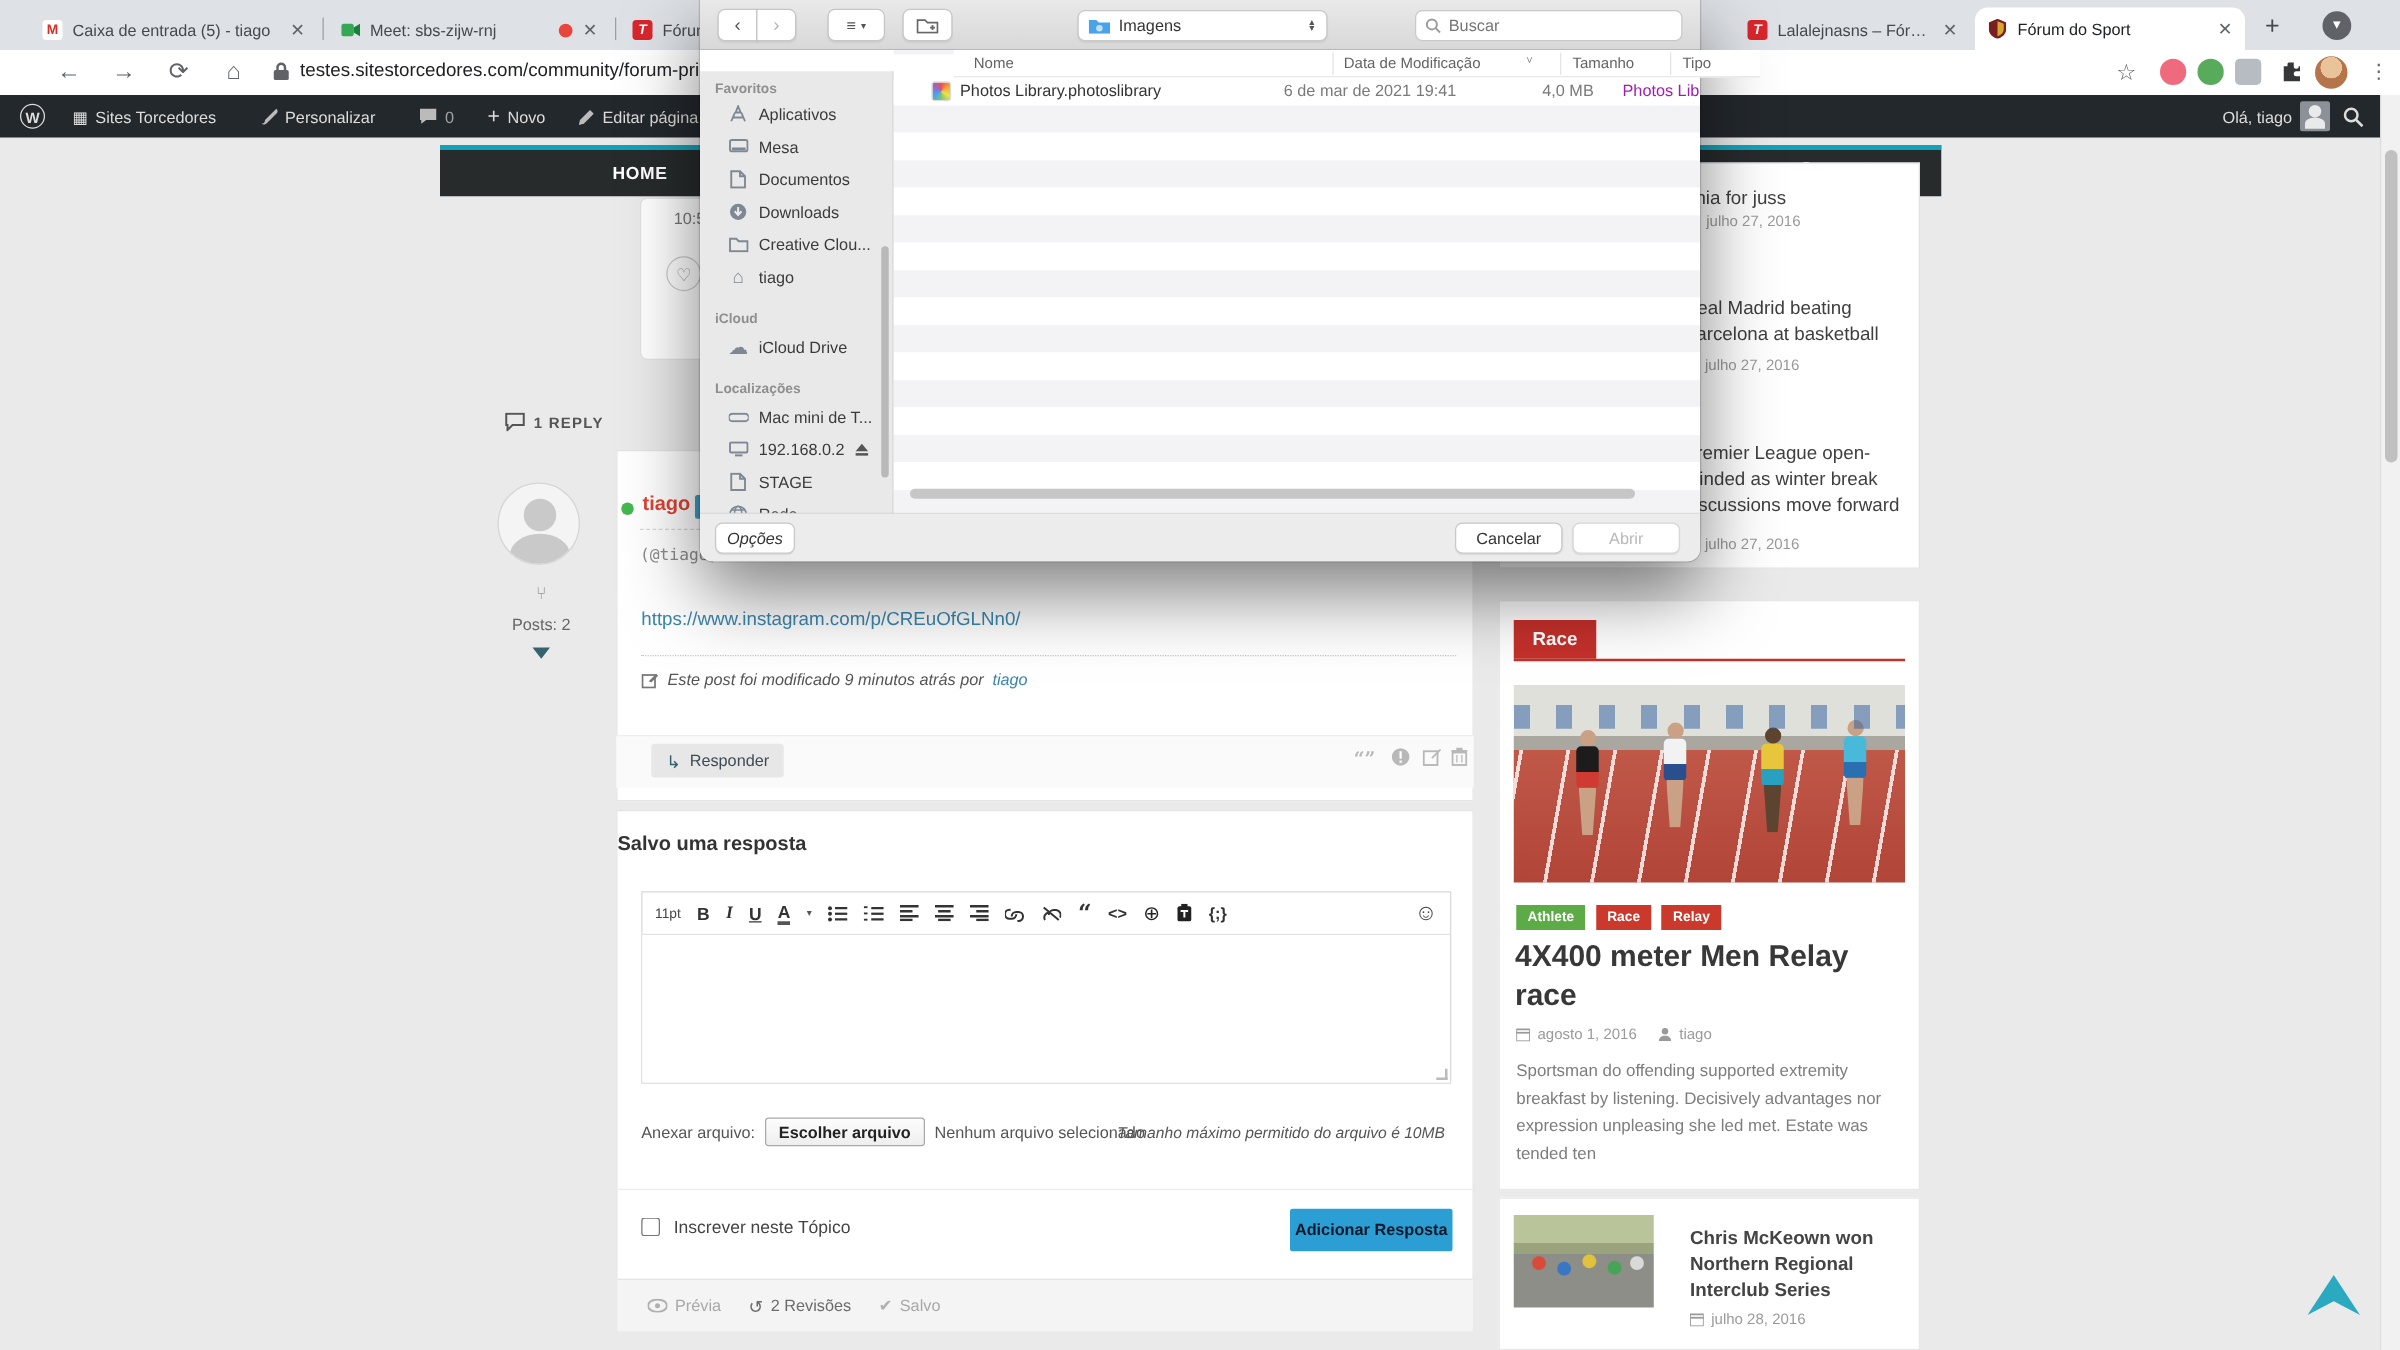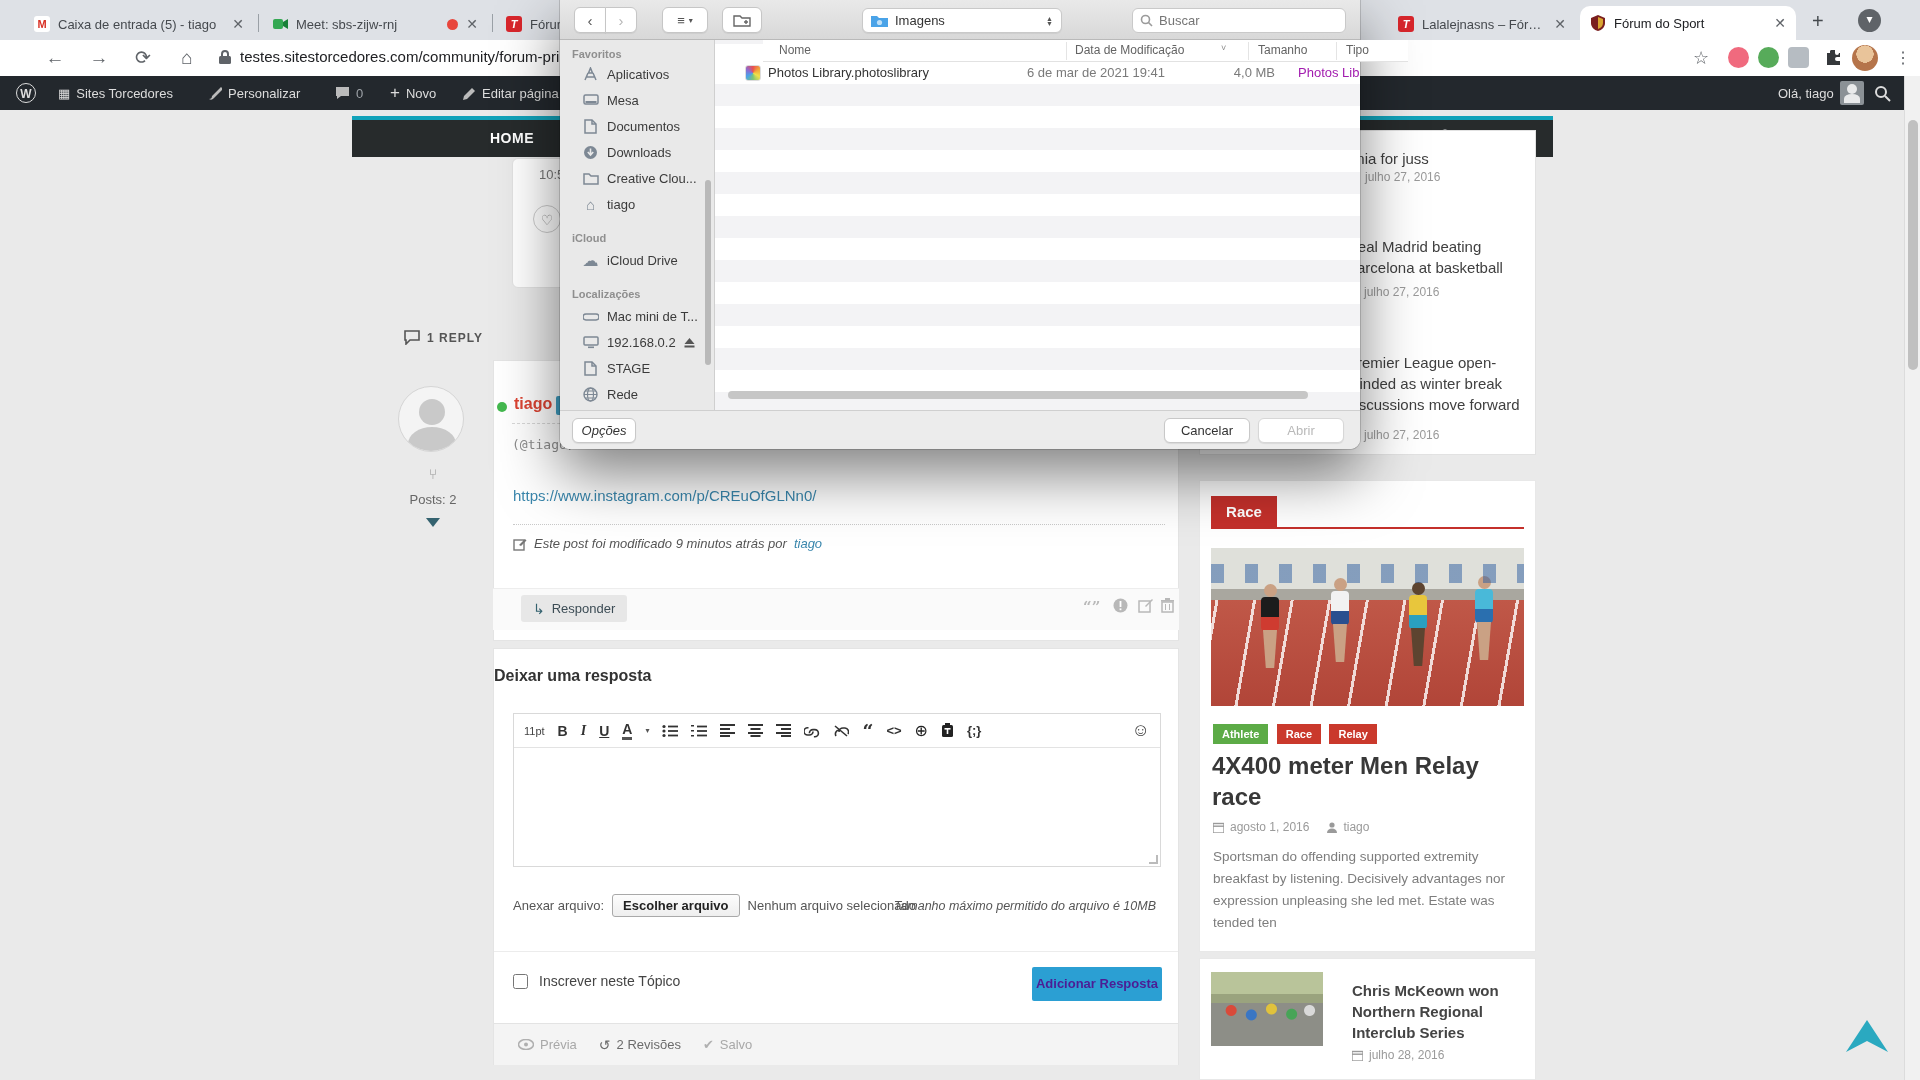--- a/index.html
+++ b/index.html
@@ -52,21 +52,21 @@
   #editor{position:absolute;left:19px;top:64px;width:648px;height:154px;border:1px solid #d9d9d9;background:#fff;}
   #etoolbar{position:absolute;left:0;top:0;width:100%;height:34px;border-bottom:1px solid #e3e3e3;display:flex;align-items:center;gap:13px;padding:0 10px;color:#333;}
   #etoolbar .ti{font-size:14px;font-weight:bold;}
   #etextarea{position:absolute;left:0;top:34px;width:100%;height:118px;border:0;resize:none;outline:none;}
   #eresize{position:absolute;right:2px;bottom:2px;width:9px;height:9px;border-right:2px solid #bbb;border-bottom:2px solid #bbb;}
   #attachrow{position:absolute;left:19px;top:245px;display:flex;align-items:center;gap:8px;font-size:13px;color:#555;}
   #choosebtn{border:1px solid #a9a9a9;border-radius:3px;background:linear-gradient(#fdfdfd,#eee);padding:3px 10px;font-size:13px;font-weight:bold;color:#222;}
   #maxsize{position:absolute;right:22px;top:250px;font-size:12.5px;font-style:italic;color:#555;}
   #subdiv{position:absolute;left:0;top:302px;width:100%;border-top:1px solid #ececec;}
   #subrow{position:absolute;left:19px;top:324px;display:flex;align-items:center;gap:11px;font-size:14px;color:#444;}
-  #submitbtn{position:absolute;left:538px;top:318px;width:130px;height:34px;background:#2b9fd3;color:#4c1d95;font-size:13px;font-weight:bold;text-align:center;line-height:34px;border-radius:2px;}
+  #submitbtn{position:absolute;left:538px;top:318px;width:130px;height:34px;background:#2b9fd3;color:#0f172a;font-size:13px;font-weight:bold;text-align:center;line-height:34px;border-radius:2px;}
   #ffoot{position:absolute;left:0;top:374px;width:100%;height:42px;background:#f4f4f4;border-top:1px solid #e3e3e3;display:flex;align-items:center;gap:22px;padding:0 24px;color:#a8a8a8;font-size:13px;}
   .fitem{display:flex;align-items:center;gap:6px;}
   
   .sdate{font-size:12px;color:#9a9a9a;display:flex;gap:6px;align-items:center;}
   .ntitle{font-size:15px;color:#3f3f3f;line-height:21px;}
   #racehdr{left:1211px;top:496px;width:66px;height:31px;background:#c4302b;color:#fff;font-size:15px;font-weight:bold;text-align:center;line-height:31px;}
   #raceline{left:1211px;top:527px;width:313px;height:2px;background:#c4302b;}
   #racephoto{left:1211px;top:548px;width:313px;height:158px;background:linear-gradient(180deg,#dfe0da 0,#dfe0da 26%,#a9a79f 26%,#a9a79f 33%,#c05848 33%,#b14538 100%);overflow:hidden;}
   #racephoto:before{content:"";position:absolute;left:-30px;top:33%;width:400px;height:120%;background:repeating-linear-gradient(100deg,rgba(255,255,255,0) 0 34px,rgba(255,255,255,.8) 34px 37px);}
   #racephoto:after{content:"";position:absolute;left:0;top:10%;width:100%;height:12%;background:repeating-linear-gradient(90deg,rgba(43,92,160,.5) 0 13px,rgba(255,255,255,0) 13px 34px);}
@@ -84,21 +84,21 @@
   #totop{left:1838px;top:1008px;width:58px;height:58px;}
   #pagescroll{left:1904px;top:76px;width:16px;height:1004px;background:#f1f1f1;border-left:1px solid #dcdcdc;}
   #pagethumb{position:absolute;left:3px;top:44px;width:10px;height:250px;background:#c0c0c0;border-radius:5px;}
   
   #dialog{left:560px;top:0;width:800px;height:449px;z-index:50;border-radius:0 0 10px 10px;box-shadow:0 25px 60px rgba(0,0,0,.5),0 0 0 1px rgba(0,0,0,.15);background:#fff;}
   #dtoolbar{position:absolute;left:0;top:0;width:100%;height:40px;background:linear-gradient(#e9e9e9,#d8d8d8);border-bottom:1px solid #b9b9b9;}
   .dbtn{position:absolute;top:7px;height:26px;background:#fff;border:1px solid #c6c6c6;border-radius:6px;color:#555;display:flex;align-items:center;justify-content:center;font-size:15px;box-shadow:0 1px 1px rgba(0,0,0,.06);}
   #dselect{position:absolute;left:302px;top:8px;width:200px;height:25px;background:#fff;border:1px solid #c9c9c9;border-radius:6px;display:flex;align-items:center;gap:7px;padding:0 8px;font-size:13px;color:#333;box-shadow:0 1px 1px rgba(0,0,0,.06);}
   #dsearch{position:absolute;left:572px;top:8px;width:214px;height:25px;background:#fff;border:1px solid #c9c9c9;border-radius:6px;display:flex;align-items:center;gap:6px;padding:0 7px;}
   #dsearch input{border:0;outline:none;font-size:13px;width:160px;color:#333;}
-  #dsidebar{position:absolute;left:0;top:40px;width:155px;height:370px;background:#e9e9e9;border-right:1px solid #cfcfcf;}
+  #dsidebar{position:absolute;left:0;top:57px;width:155px;height:370px;background:#e9e9e9;border-right:1px solid #cfcfcf;}
   .slabel{position:absolute;left:12px;font-size:11px;font-weight:bold;color:#8f8f8f;}
   .sitem{position:absolute;left:22px;display:flex;align-items:center;gap:8px;font-size:13px;color:#3b3b3b;white-space:nowrap;}
   .sic{width:17px;height:17px;color:#7d8894;flex:0 0 auto;display:flex;align-items:center;justify-content:center;font-size:13px;}
   #sscroll{position:absolute;right:3px;top:140px;width:6px;height:185px;background:#b9b9b9;border-radius:3px;}
   #dfiles{position:absolute;left:155px;top:40px;width:645px;height:370px;background:repeating-linear-gradient(#fff 0 22px,#f3f3f5 22px 44px);background-position:0 22px;background-color:#fff;}
   #dfiles .hdr{position:absolute;left:0;top:0;width:100%;height:22px;background:#fff;border-bottom:1px solid #e2e2e2;font-size:12px;color:#636363;margin-left:48px;}
   .colsep{position:absolute;top:2px;width:1px;height:18px;background:#e4e4e4;}
   .frow{position:absolute;left:0;top:22px;width:100%;height:22px;font-size:13px;color:#333;background:#fff;}
   .fcell{position:absolute;top:3px;white-space:nowrap;}
   #hscroll{position:absolute;left:13px;top:351px;width:580px;height:8px;background:#c6c6c6;border-radius:4px;}
@@ -298,21 +298,21 @@
     <svg width="13" height="15">
       <rect x="1" y="4" width="11" height="10" fill="none" stroke="#b8b8b8" stroke-width="1.5"></rect>
       <rect x="0" y="2" width="13" height="1.6" fill="#b8b8b8"></rect>
       <rect x="4" y="0" width="5" height="2" fill="#b8b8b8"></rect>
       <line x1="4.5" y1="6" x2="4.5" y2="12" stroke="#b8b8b8"></line>
       <line x1="8.5" y1="6" x2="8.5" y2="12" stroke="#b8b8b8"></line>
     </svg>
   </div>
 
 <div class="abs" id="formcard">
-  <div id="fheading">Deixar uma resposta</div>
+  <div id="fheading">Salvo uma resposta</div>
   <div id="editor">
     <div id="etoolbar">
       <span style="font-size:11px;color:#444;">11pt</span>
       <span class="ti">B</span>
       <span class="ti" style="font-style:italic;font-family:'Liberation Serif',serif;">I</span>
       <span class="ti" style="text-decoration:underline;">U</span>
       <span class="ti" style="border-bottom:3px solid #555;">A</span>
       <span style="font-size:8px;color:#555;">▾</span>
       <svg width="16" height="14">
           <g fill="#333">

